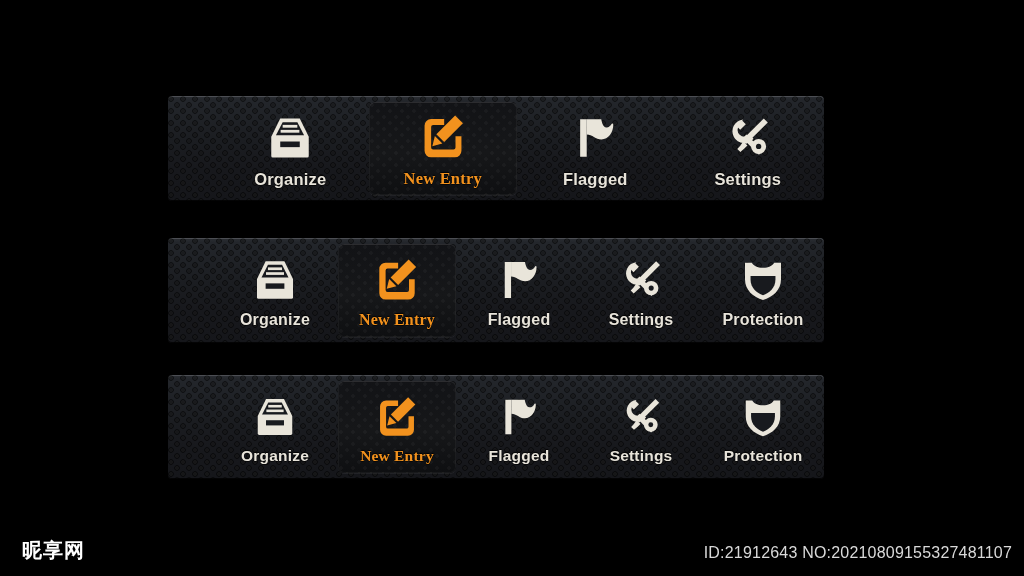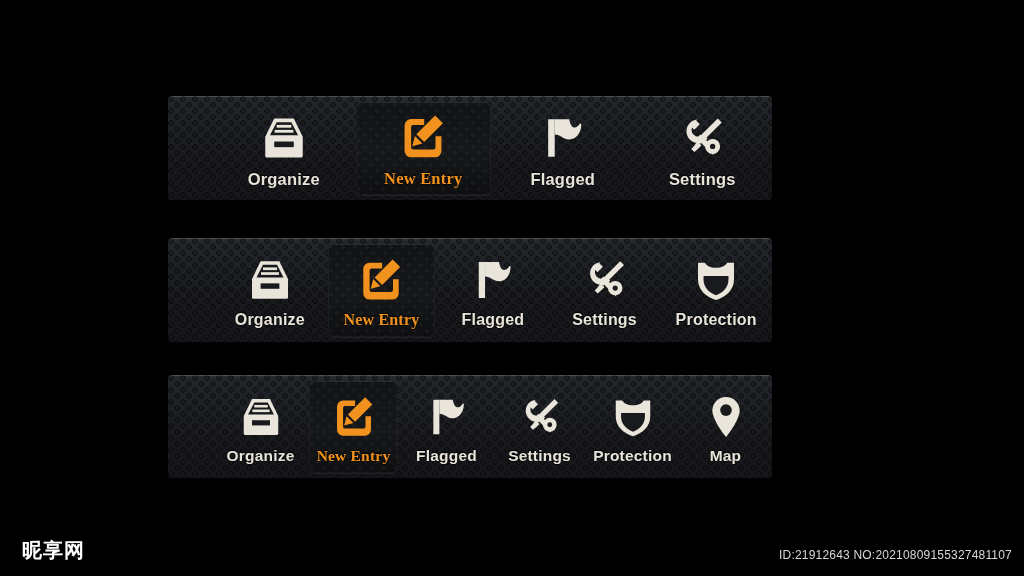--- a/index.html
+++ b/index.html
@@ -5,21 +5,21 @@
 <style>
   html,body{margin:0;padding:0;background:#000;}
   body{
     width:1024px;height:576px;overflow:hidden;position:relative;
     font-family:"Liberation Sans","DejaVu Sans",sans-serif;
     -webkit-font-smoothing:antialiased;
   }
 
   
   .toolbar{
-    position:absolute;left:168px;width:604px;
+    position:absolute;left:168px;width:656px;
     border-radius:4px;
     display:flex;flex-direction:row;align-items:stretch;
     box-sizing:border-box;
     background-color:#1c1e22;
     background-image:
       radial-gradient(circle at 3px 3px, rgba(255,255,255,0.042) 1.6px, rgba(0,0,0,0) 2.2px),
       radial-gradient(circle at 9px 9px, rgba(255,255,255,0.042) 1.6px, rgba(0,0,0,0) 2.2px),
       radial-gradient(circle at 3px 3px, rgba(0,0,0,0.5) 2.6px, rgba(0,0,0,0) 3.1px),
       radial-gradient(circle at 9px 9px, rgba(0,0,0,0.5) 2.6px, rgba(0,0,0,0) 3.1px),
       linear-gradient(to bottom,#34373d 0px,#2a2d32 1px,#23262b 4%,#1b1d21 42%,#17181c 70%,#15161a 100%);
@@ -92,21 +92,21 @@
     font-family:"DejaVu Sans",sans-serif;
     font-weight:bold;font-size:20px;color:#fff;letter-spacing:1px;
   }
   .wm-url{
     font-family:"DejaVu Sans",sans-serif;
     font-style:italic;font-weight:bold;font-size:19px;color:#fff;letter-spacing:0.3px;
   }
   .footer-right{
     position:absolute;right:12px;bottom:14px;
     font-family:"Liberation Sans",sans-serif;
-    font-size:12px;color:#d9d9d9;letter-spacing:0.2px;white-space:nowrap;
+    font-size:16px;color:#d9d9d9;letter-spacing:0.2px;white-space:nowrap;
   }
 </style>
 </head>
 <body>
 
 <div class="toolbar bar1" id="bar-0">
     <div class="tb-btn">
       <span class="tb-icon">
         <svg viewBox="0 0 64 64">
           <path fill="#e9e5da" d="M19.5 7 h25 L56 30.5 V55 a2 2 0 0 1 -2 2 H10 a2 2 0 0 1 -2 -2 V30.5 Z"></path>
@@ -256,27 +256,18 @@
     </div>
     <div class="tb-btn">
       <span class="tb-icon">
         <svg viewBox="0 0 64 64">
           <path fill="#e9e5da" d="M8 9 h9 c3.4 4.6 7.0 6.6 15 6.6 s11.6 -2.0 15 -6.6 h9 v22 c0 14.6 -11.0 23.8 -24 27.8 C19 54.8 8 45.6 8 31 Z"></path>
           <path fill="#181a1e" d="M15.4 26.6 h33.2 v4.8 c0 11.2 -8.3 18.0 -16.6 21.0 c-8.3 -3.0 -16.6 -9.8 -16.6 -21.0 Z"></path>
         </svg>
       </span>
       <span class="tb-label">Protection</span>
     </div>
-    <div class="tb-btn">
-      <span class="tb-icon">
-        <svg viewBox="0 0 64 64">
-          <path fill="#e9e5da" d="M32 4 C21.5 4 13 12.5 13 23 c0 13.6 19 37 19 37 s19 -23.4 19 -37 C51 12.5 42.5 4 32 4 Z"></path>
-          <circle cx="32" cy="22.4" r="8.1" fill="#181a1e"></circle>
-        </svg>
-      </span>
-      <span class="tb-label">Map</span>
-    </div>
   </div>
 
 <div class="footer-left">
   <span class="wm-cn">昵享网</span>
 </div>
 <div class="footer-right">ID:21912643 NO:20210809155327481107</div>
 
 </body></html>

